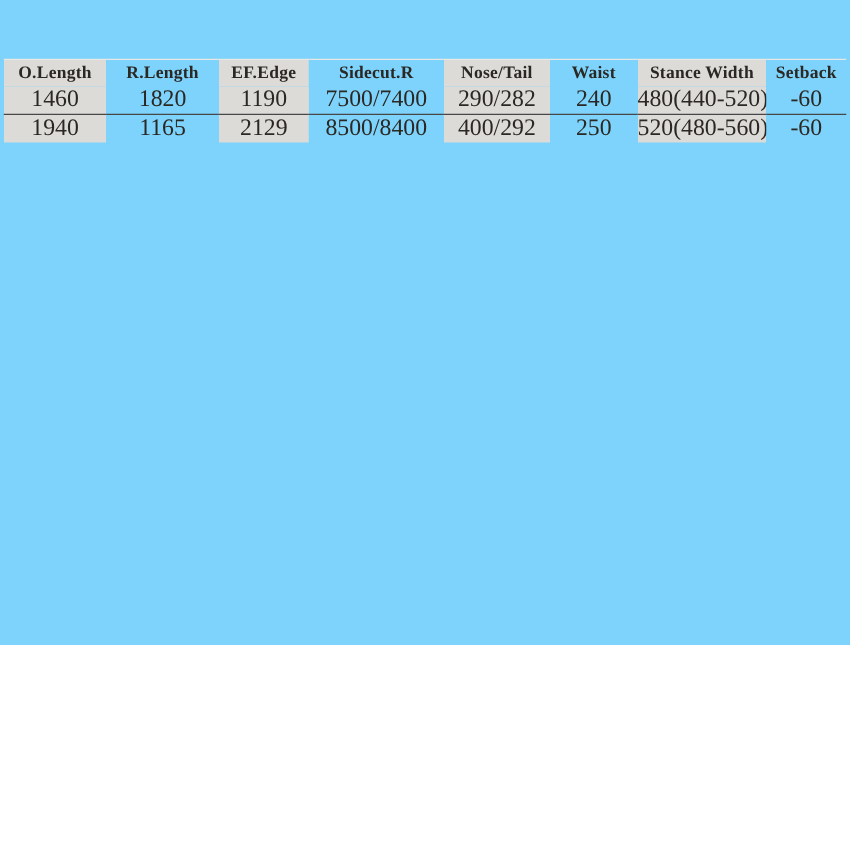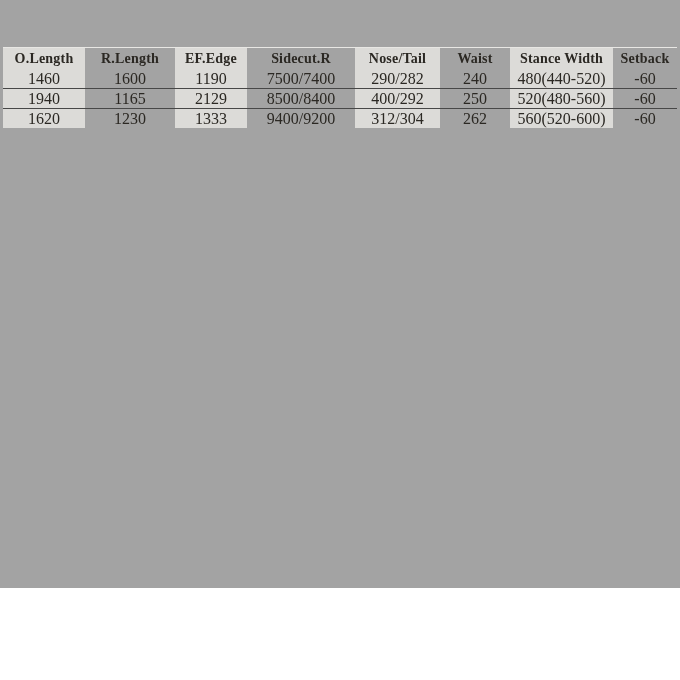--- a/index.html
+++ b/index.html
@@ -7,22 +7,22 @@
     padding: 0;
     background: #ffffff;
     width: 680px;
     height: 680px;
     overflow: hidden;
     font-family: "Liberation Serif", serif;
   }
   .page {
     position: relative;
     width: 680px;
-    height: 588px;
-    background: #a3a3a3;
+    height: 516px;
+    background: #7dd3fc;
   }
   table.spec-table {
     position: absolute;
     left: 3px;
     top: 47px;
     width: 674px;
     border-collapse: collapse;
     table-layout: fixed;
     border-top: 1px solid #e8e7e4;
     color: var(--text-color, #2b2823);
@@ -35,21 +35,21 @@
     white-space: nowrap;
     overflow: hidden;
   }
   table.spec-table th {
     font-size: 14px;
     font-weight: bold;
     height: 21px;
     letter-spacing: 0.2px;
   }
   table.spec-table td {
-    font-size: 16px;
+    font-size: 19px;
     font-weight: normal;
     height: 19px;
   }
   table.spec-table .shaded {
     background: var(--shaded-bg, #dcdbd8);
   }
   
   table.spec-table tbody tr:not(:last-child) td {
     border-bottom: 1px solid var(--divider-dark, #474747);
     box-shadow: 0 1px 0 var(--divider-light, #d8d8d6);
@@ -77,43 +77,33 @@
           <th class="c3">Sidecut.R</th>
           <th class="c4 shaded">Nose/Tail</th>
           <th class="c5">Waist</th>
           <th class="c6 shaded">Stance Width</th>
           <th class="c7">Setback</th>
         </tr>
     </thead>
     <tbody>
         <tr>
           <td class="c0 shaded">1460</td>
-          <td class="c1">1600</td>
+          <td class="c1">1820</td>
           <td class="c2 shaded">1190</td>
           <td class="c3">7500/7400</td>
           <td class="c4 shaded">290/282</td>
           <td class="c5">240</td>
           <td class="c6 shaded">480(440-520)</td>
           <td class="c7">-60</td>
         </tr>
         <tr>
           <td class="c0 shaded">1940</td>
           <td class="c1">1165</td>
           <td class="c2 shaded">2129</td>
           <td class="c3">8500/8400</td>
           <td class="c4 shaded">400/292</td>
           <td class="c5">250</td>
           <td class="c6 shaded">520(480-560)</td>
           <td class="c7">-60</td>
         </tr>
-        <tr>
-          <td class="c0 shaded">1620</td>
-          <td class="c1">1230</td>
-          <td class="c2 shaded">1333</td>
-          <td class="c3">9400/9200</td>
-          <td class="c4 shaded">312/304</td>
-          <td class="c5">262</td>
-          <td class="c6 shaded">560(520-600)</td>
-          <td class="c7">-60</td>
-        </tr>
       </tbody>
   </table>
 </div>
 
 </body></html>

